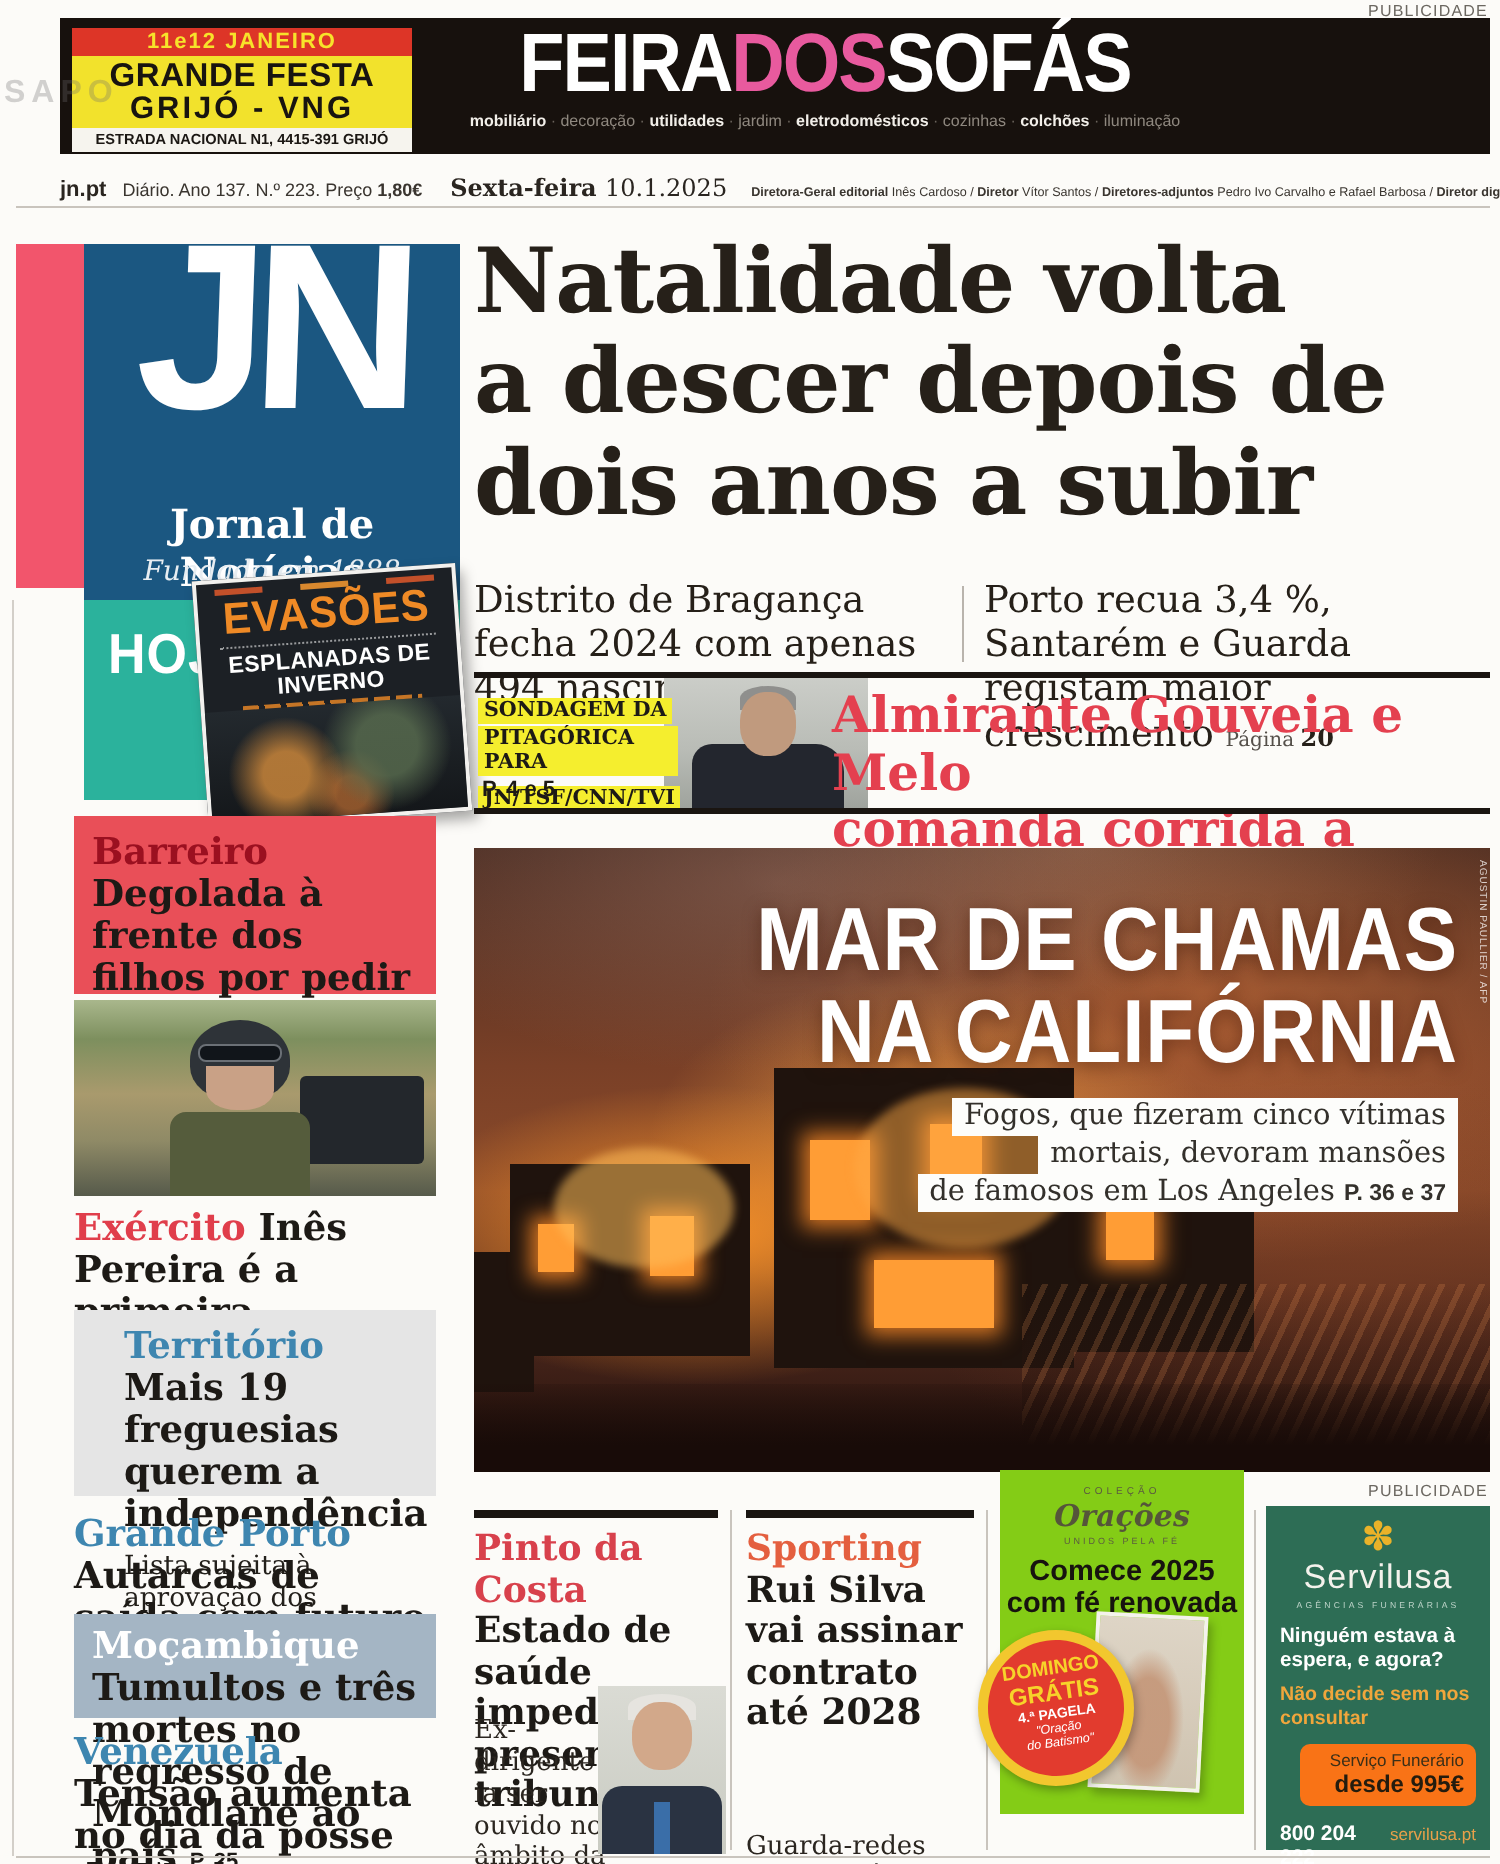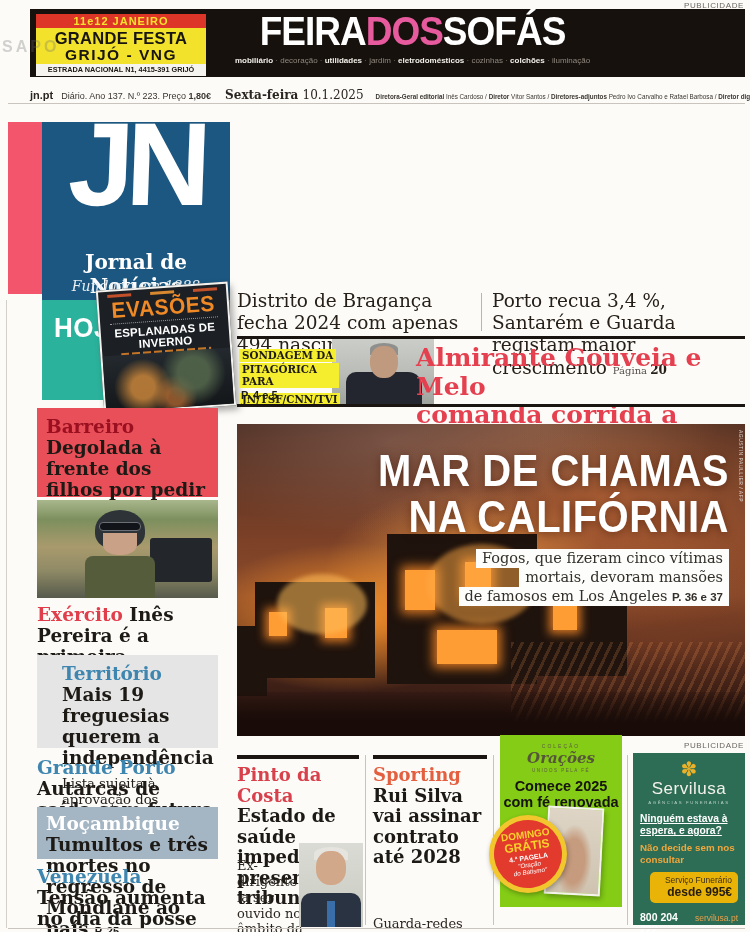--- a/index.html
+++ b/index.html
@@ -184,23 +184,23 @@
   .burst-inner { width:68px; height:68px; border-radius:50%; background:#e23b2e; text-align:center; transform:rotate(-8deg); padding-top:9px; }
   .bi-l1 { color:#f7d32a; font-weight:800; font-size:10px; }
   .bi-l2 { color:#f7d32a; font-weight:800; font-size:12px; margin-top:-1px; }
   .bi-l3 { color:#fff; font-weight:700; font-size:7px; margin-top:1px; }
   .bi-l4 { color:#fff; font-style:italic; font-size:6.3px; line-height:1.15; }
 
   .ad-serv { left:633px; top:753px; width:112px; height:172px; background:#2d6d55; padding:6px 7px; }
   .as-flower { text-align:center; color:#eab229; font-size:20px; line-height:1; }
   .as-brand { text-align:center; color:#f4f2ec; font-size:17px; letter-spacing:.5px; margin-top:0; }
   .as-sub { text-align:center; color:#bcd3c8; font-size:4.3px; letter-spacing:1.6px; margin-top:1px; }
-  .as-q1 { color:#fff; font-weight:800; font-size:10.3px; line-height:1.18; margin-top:8px;text-decoration:underline; }
+  .as-q1 { color:#fff; font-weight:800; font-size:10.3px; line-height:1.18; margin-top:8px; }
   .as-q2 { color:#f0a63c; font-weight:800; font-size:9.8px; line-height:1.18; margin-top:5px; }
-  .as-badge { background:#eab308; border-radius:5px; margin-top:7px; margin-left:10px; padding:3px 6px 4px; text-align:right; }
+  .as-badge { background:#f97316; border-radius:5px; margin-top:7px; margin-left:10px; padding:3px 6px 4px; text-align:right; }
   .as-b1 { color:#3a2f18; font-size:8.5px; }
   .as-b2 { color:#241c0e; font-weight:800; font-size:12px; }
   .as-row { display:flex; justify-content:space-between; align-items:baseline; margin-top:8px; }
   .as-phone { color:#fff; font-weight:800; font-size:10.5px; }
   .as-site { color:#e8a04a; font-size:8.5px; }
 </style>
 </head>
 <body>
 
 <div id="page">
@@ -283,20 +283,25 @@
   <div class="abs box-moz">
     <div class="sb-head"><span class="story-kicker-white serif">Moçambique</span><span> Tumultos e três mortes no regresso de Mondlane ao país </span><span class="pageref">P. 25</span></div>
   </div>
 
   <div class="abs item-ven">
     <div class="sb-head"><span class="story-kicker-blue serif">Venezuela</span><span> Tensão aumenta no dia da posse de Maduro </span></div>
   </div>
 
   <div class="abs" id="vr-leftedge"></div>
 
+  <div class="abs lead-head">
+    <div>Natalidade volta</div>
+    <div>a descer depois de</div>
+    <div>dois anos a subir</div>
+  </div>
   <div class="abs sub1 subhead">Distrito de Bragança fecha 2024 com apenas 494 nascimentos</div>
   <div class="abs" id="vr-subs"></div>
   <div class="abs sub2 subhead">
     <span>Porto recua 3,4 %, Santarém e Guarda registam maior crescimento </span><span class="pagina serif"><span>Página </span><b>20</b></span>
   </div>
 
   <div class="abs black-rule" id="rule1"></div>
   <div class="abs admiral">
     <div class="adm-suit"></div>
     <div class="adm-hair"></div>

